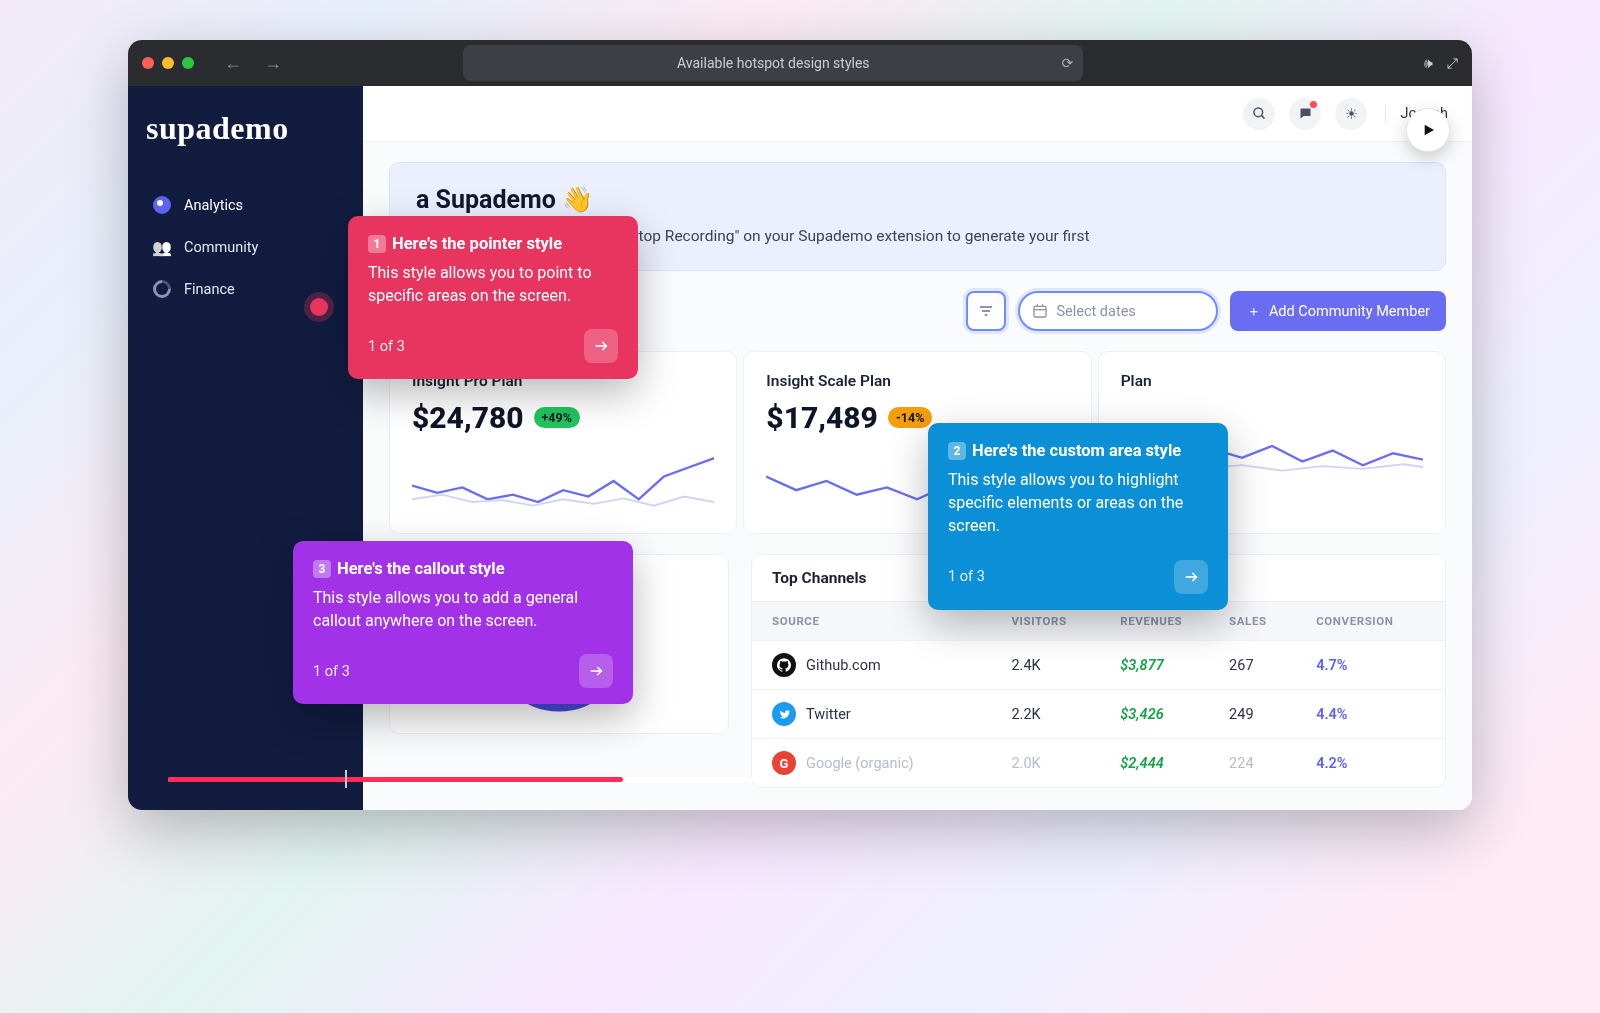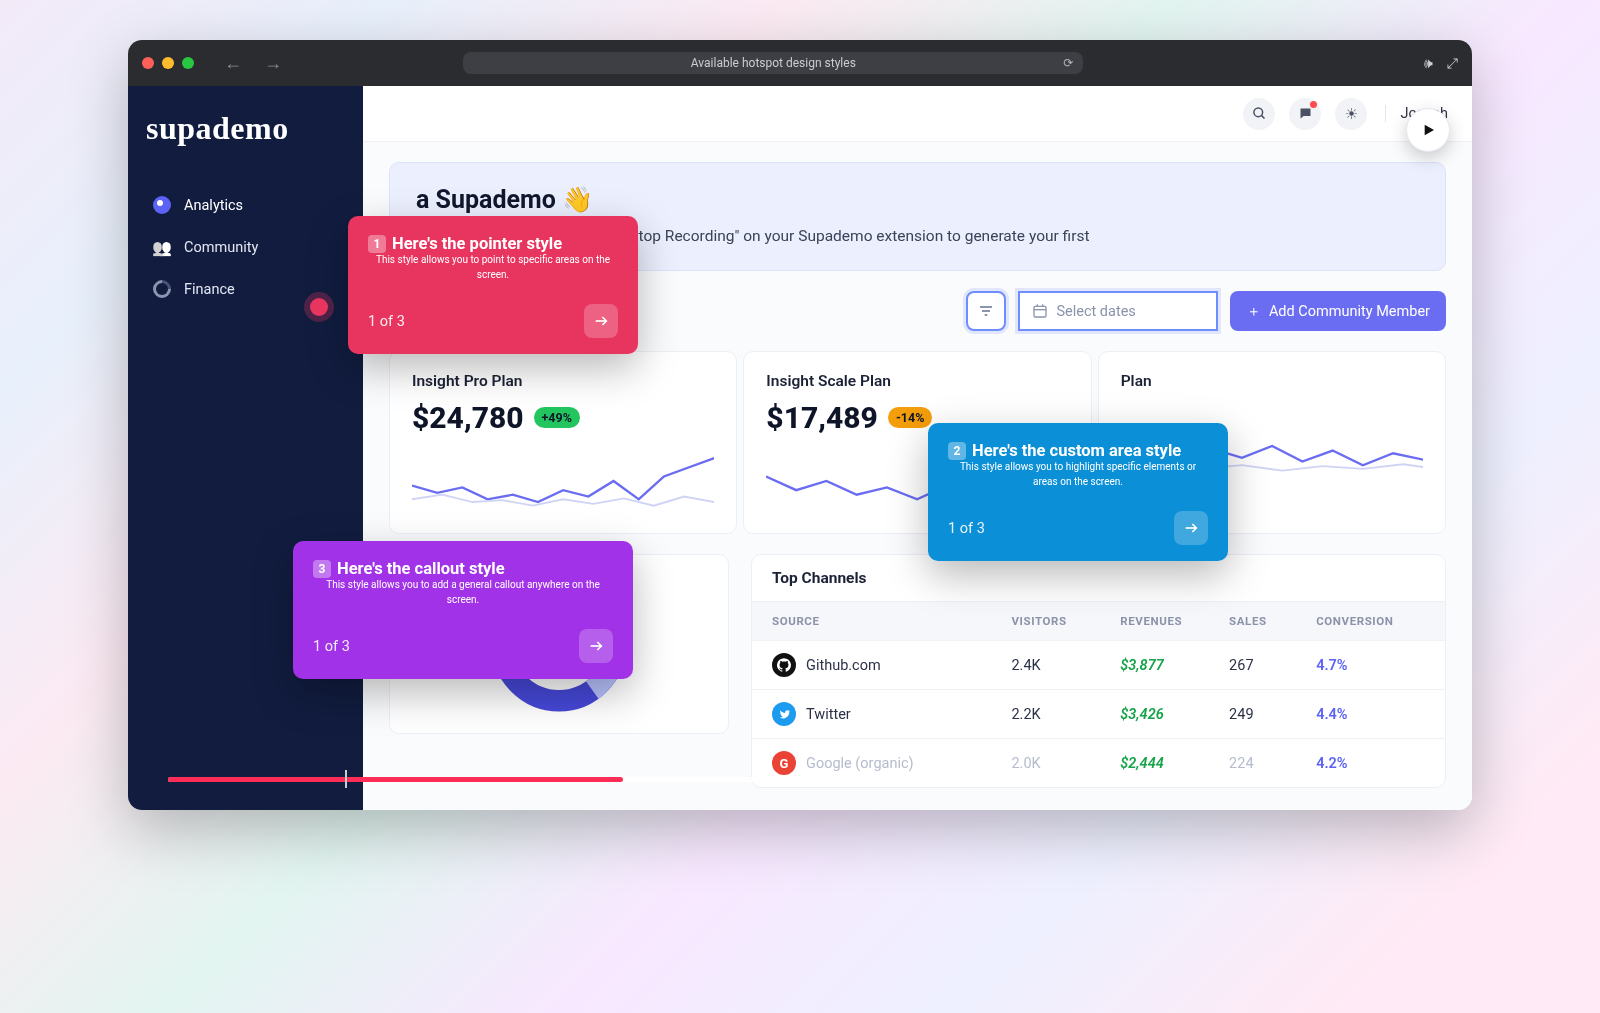--- a/index.html
+++ b/index.html
@@ -21,21 +21,21 @@
   }
   
   .chrome {
     height: 46px; background: #2b2c30; display: flex; align-items: center;
     padding: 0 14px; gap: 10px; color: #cfd2d8; font-size: 14px;
   }
   .dots { display: flex; gap: 8px; margin-right: 14px;}
   .dot { width: 12px; height: 12px; border-radius: 50%; }
   .dot.r{background:#ff5f57;} .dot.y{background:#febc2e;} .dot.g{background:#28c840;}
   .navbtn { color:#8b8e95; font-size:18px; padding:0 6px; cursor:pointer;}
-  .addr { flex:0 0 620px; margin-left:auto; margin-right:auto; background:#3d3f45; height:22px; border-radius:8px; display:flex; align-items:center; justify-content:center; color:#c9ccd3; font-size:12px; position:relative;}
+  .addr { flex:0 0 620px; margin-left:auto; margin-right:auto; background:#3d3f45; height:36px; border-radius:8px; display:flex; align-items:center; justify-content:center; color:#c9ccd3; font-size:14px; position:relative;}
   .reload{ position:absolute; right:10px; color:#aeb2bb;}
   .chrome-right{ margin-left:auto; display:flex; gap:14px; color:#cfd2d8;}
   
   .app { flex:1; display:flex; overflow:hidden; position:relative; }
   .sidebar {
     width: 235px; background:#111c3f; color:#b7c0d8; padding: 24px 18px;
     display:flex; flex-direction:column;
   }
   .logo { font-family: Georgia, 'Times New Roman', serif; font-size:32px; color:#fff; font-weight:600; letter-spacing:0.5px; margin-bottom:40px;}
   .nav-item { display:flex; align-items:center; gap:12px; padding:8px 6px; border-radius:8px; font-size:14.5px; cursor:pointer; color:#e3e7f3;}
@@ -54,21 +54,21 @@
   .reddot{ position:absolute; top:3px; right:4px; width:7px; height:7px; background:#ff4d4f; border-radius:50%;}
   .user{ font-size:14.5px; color:#2f3446; padding-left:14px; border-left:1px solid #e3e6ee; margin-left:4px;}
 
   .content { padding: 20px 26px; display:flex; flex-direction:column; gap:20px;}
   .banner { background:#eceffe; border:1px solid #dde2fb; border-radius:10px; padding:22px 26px;}
   .banner-title{ font-size:25px; font-weight:700; color:#11182e; display:flex; align-items:center; gap:8px;}
   .banner-text{ color:#3b4358; font-size:15.5px; margin-top:10px; line-height:1.55;}
 
   .controls { display:flex; justify-content:flex-end; gap:12px; align-items:center;}
   .filter-btn{ width:40px; height:40px; border:2px solid #6e8dff; border-radius:8px; background:#fff; display:flex; align-items:center; justify-content:center; color:#516089; box-shadow:0 0 0 3px rgba(110,141,255,0.18);}
-  .date-input{ height:40px; width:200px; border:2px solid #6e8dff; border-radius:0; background:#fff; display:flex; align-items:center; gap:8px; padding:0 12px; box-shadow:0 0 0 3px rgba(110,141,255,0.18); color:#8a93ab; font-size:14.5px;}
+  .date-input{ height:40px; width:200px; border:2px solid #6e8dff; border-radius:20px; background:#fff; display:flex; align-items:center; gap:8px; padding:0 12px; box-shadow:0 0 0 3px rgba(110,141,255,0.18); color:#8a93ab; font-size:14.5px;}
   .primary-btn{ height:40px; padding:0 16px; background:#6a6df2; color:#fff; border:none; border-radius:8px; font-size:14.5px; display:flex; align-items:center; gap:8px; cursor:pointer;}
 
   .cards{ display:grid; grid-template-columns:repeat(3,1fr); gap:6px;}
   .card{ background:#fff; border:1px solid #eceff5; border-radius:10px; padding:20px 22px;}
   .card-title{ font-size:15.5px; color:#1c2235; font-weight:600; margin-bottom:10px;}
   .metric{ display:flex; align-items:center; gap:10px;}
   .value{ font-size:30px; font-weight:800; color:#0f1528;}
   .badge{ padding:3px 8px; border-radius:999px; font-size:12.5px; font-weight:700; color:#0f172a;}
   .badge.up{ background:#22c55e;} .badge.down{ background:#f59e0b;}
   .spark{ margin-top:14px; height:64px;}
@@ -85,21 +85,21 @@
   .rev{ color:#16a34a; font-weight:600;font-style:italic;}
   .conv{ color:#5b62f4; font-weight:600;}
   .muted{ color:#b6bccd;}
 
   
   .callout {
     position:absolute; width:290px; padding:18px 20px 16px; border-radius:10px;
     color:#fff; box-shadow:0 14px 40px rgba(0,0,0,0.28); z-index:30;
   }
   .callout h4{ font-size:16.5px; font-weight:700; display:flex; gap:6px; align-items:center;}
-  .callout p{ font-size:10px; line-height:1.45;text-align:center;}
+  .callout p{ font-size:16px; margin-top:8px; line-height:1.45;}
   .c-foot{ display:flex; align-items:center; justify-content:space-between; margin-top:22px;}
   .step{ font-size:14.5px; opacity:0.9;}
   .nextbtn{ width:34px; height:34px; border-radius:8px; background:rgba(255,255,255,0.22); display:flex; align-items:center; justify-content:center;}
   .numtag{ background:rgba(255,255,255,0.35); color:#fff; font-size:12px; font-weight:700; width:18px; height:18px; border-radius:4px; display:inline-flex; align-items:center; justify-content:center;}
 
   .c1{ background:#e8355f; top:130px; left:220px;}
   .c1::before{ content:''; position:absolute; left:-10px; top:70px; border:10px solid transparent; border-right-color:#e8355f;}
   .pointer-dot{ position:absolute; width:18px; height:18px; border-radius:50%; background:#e8355f; top:212px; left:182px; box-shadow:0 0 0 6px rgba(232,53,95,0.28); z-index:31;}
 
   .c2{ background:#0b8fd6; top:337px; left:800px; width:300px;}

